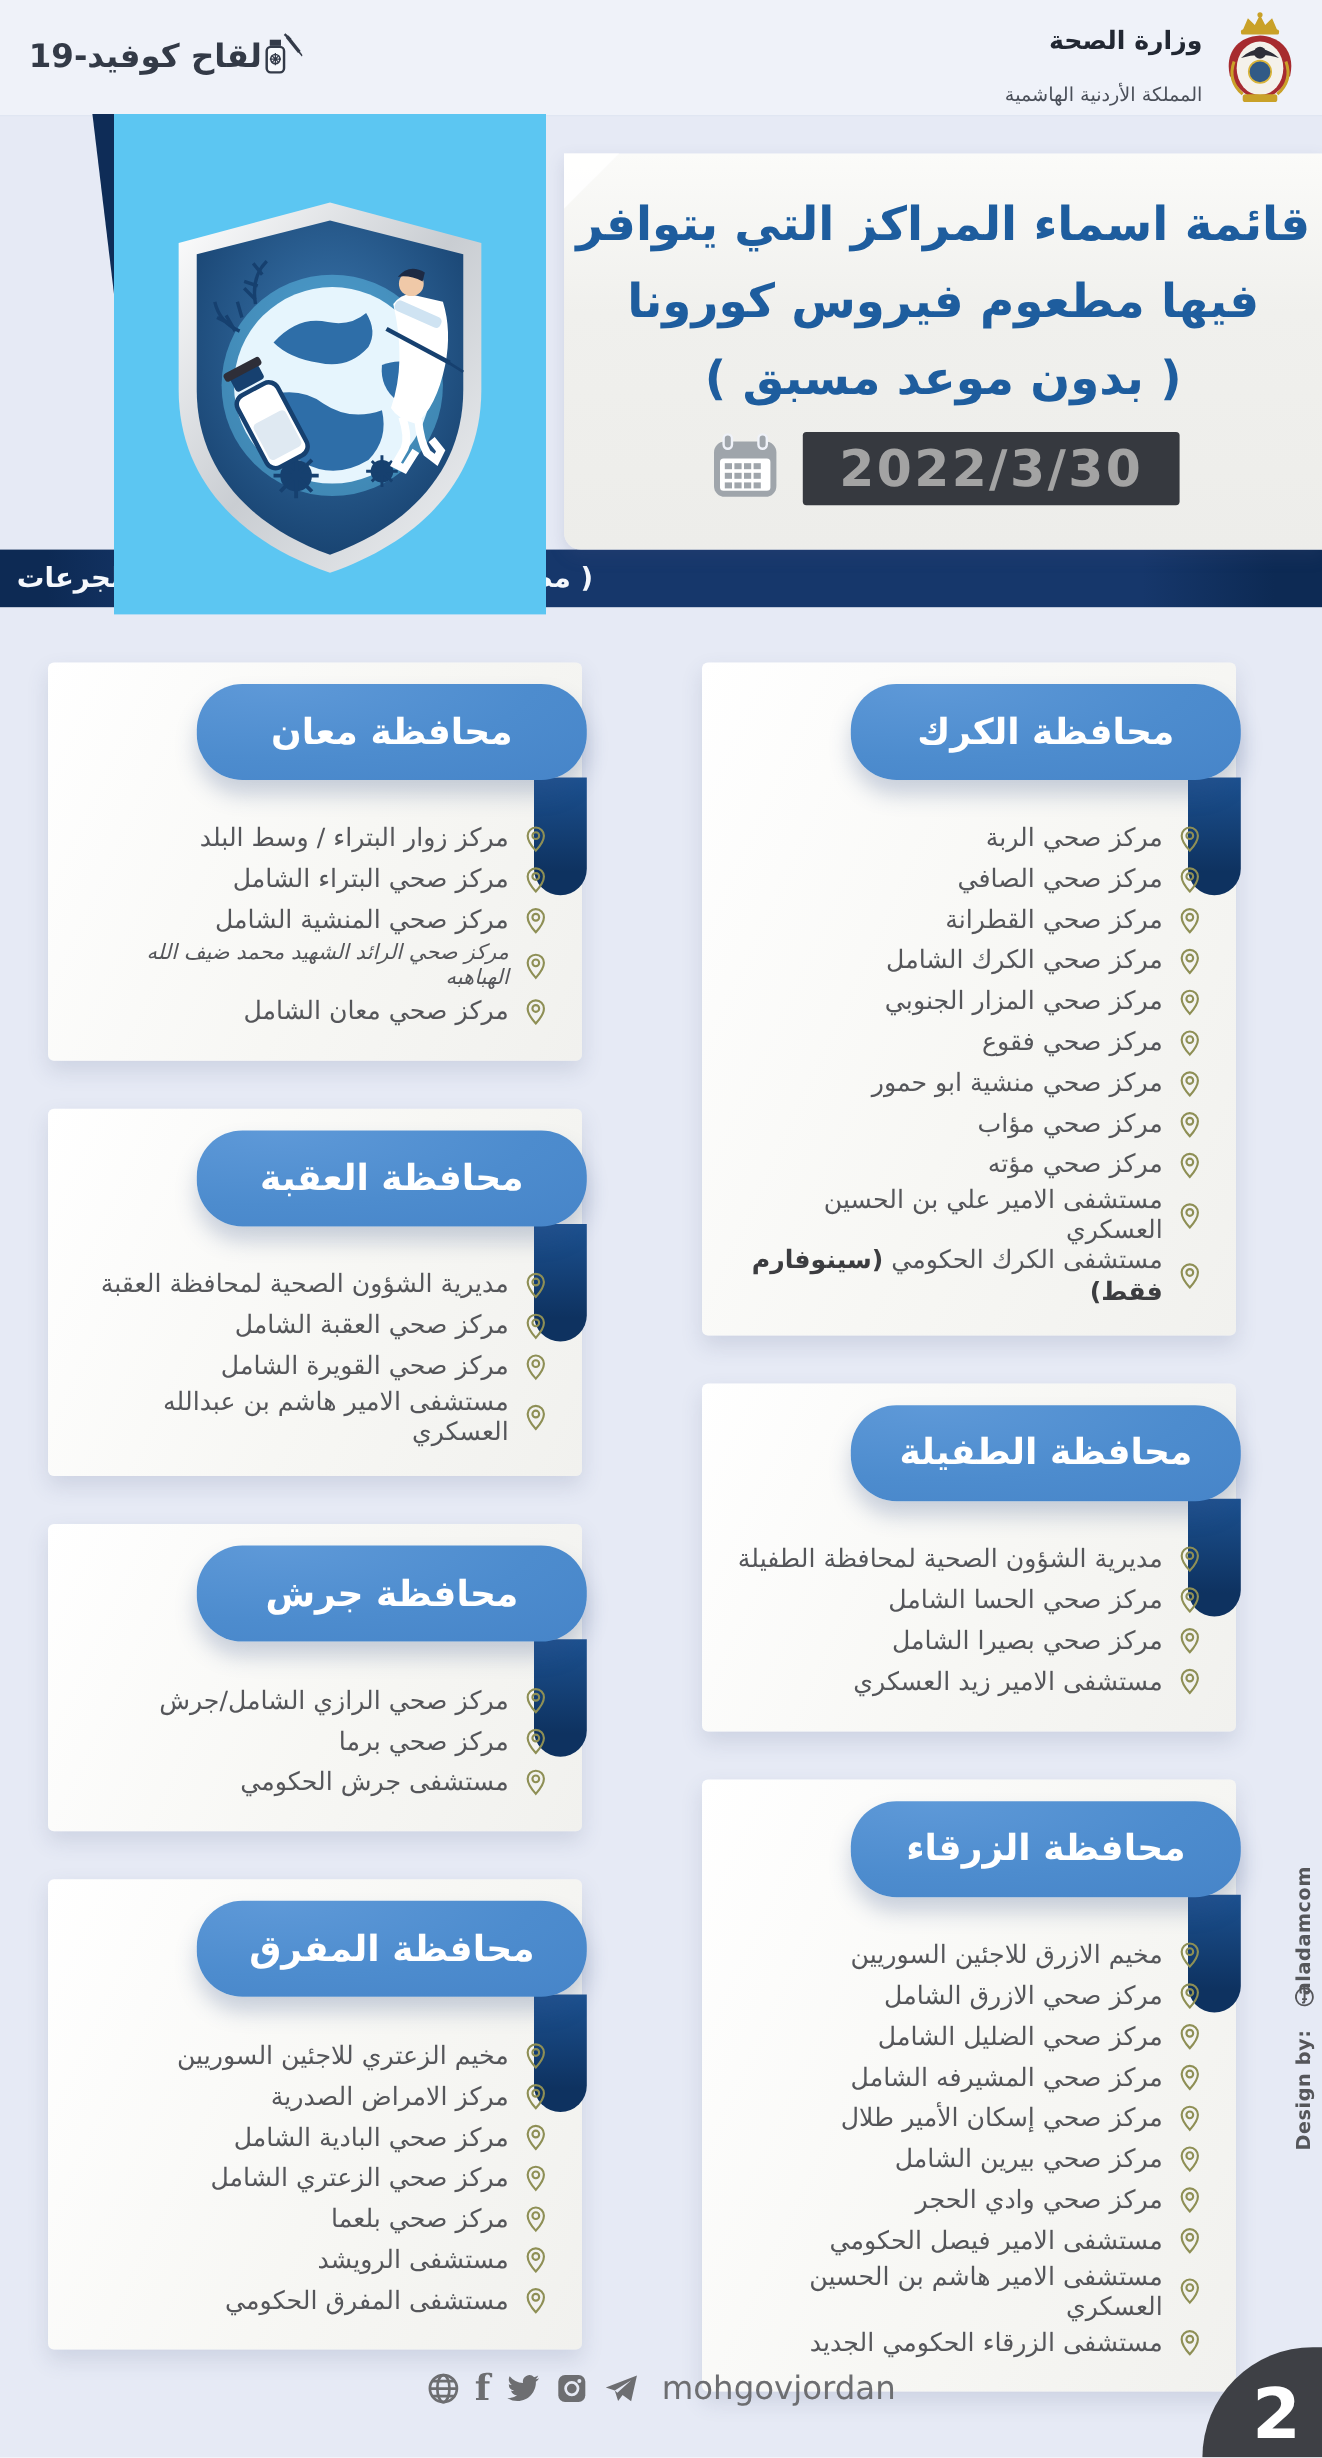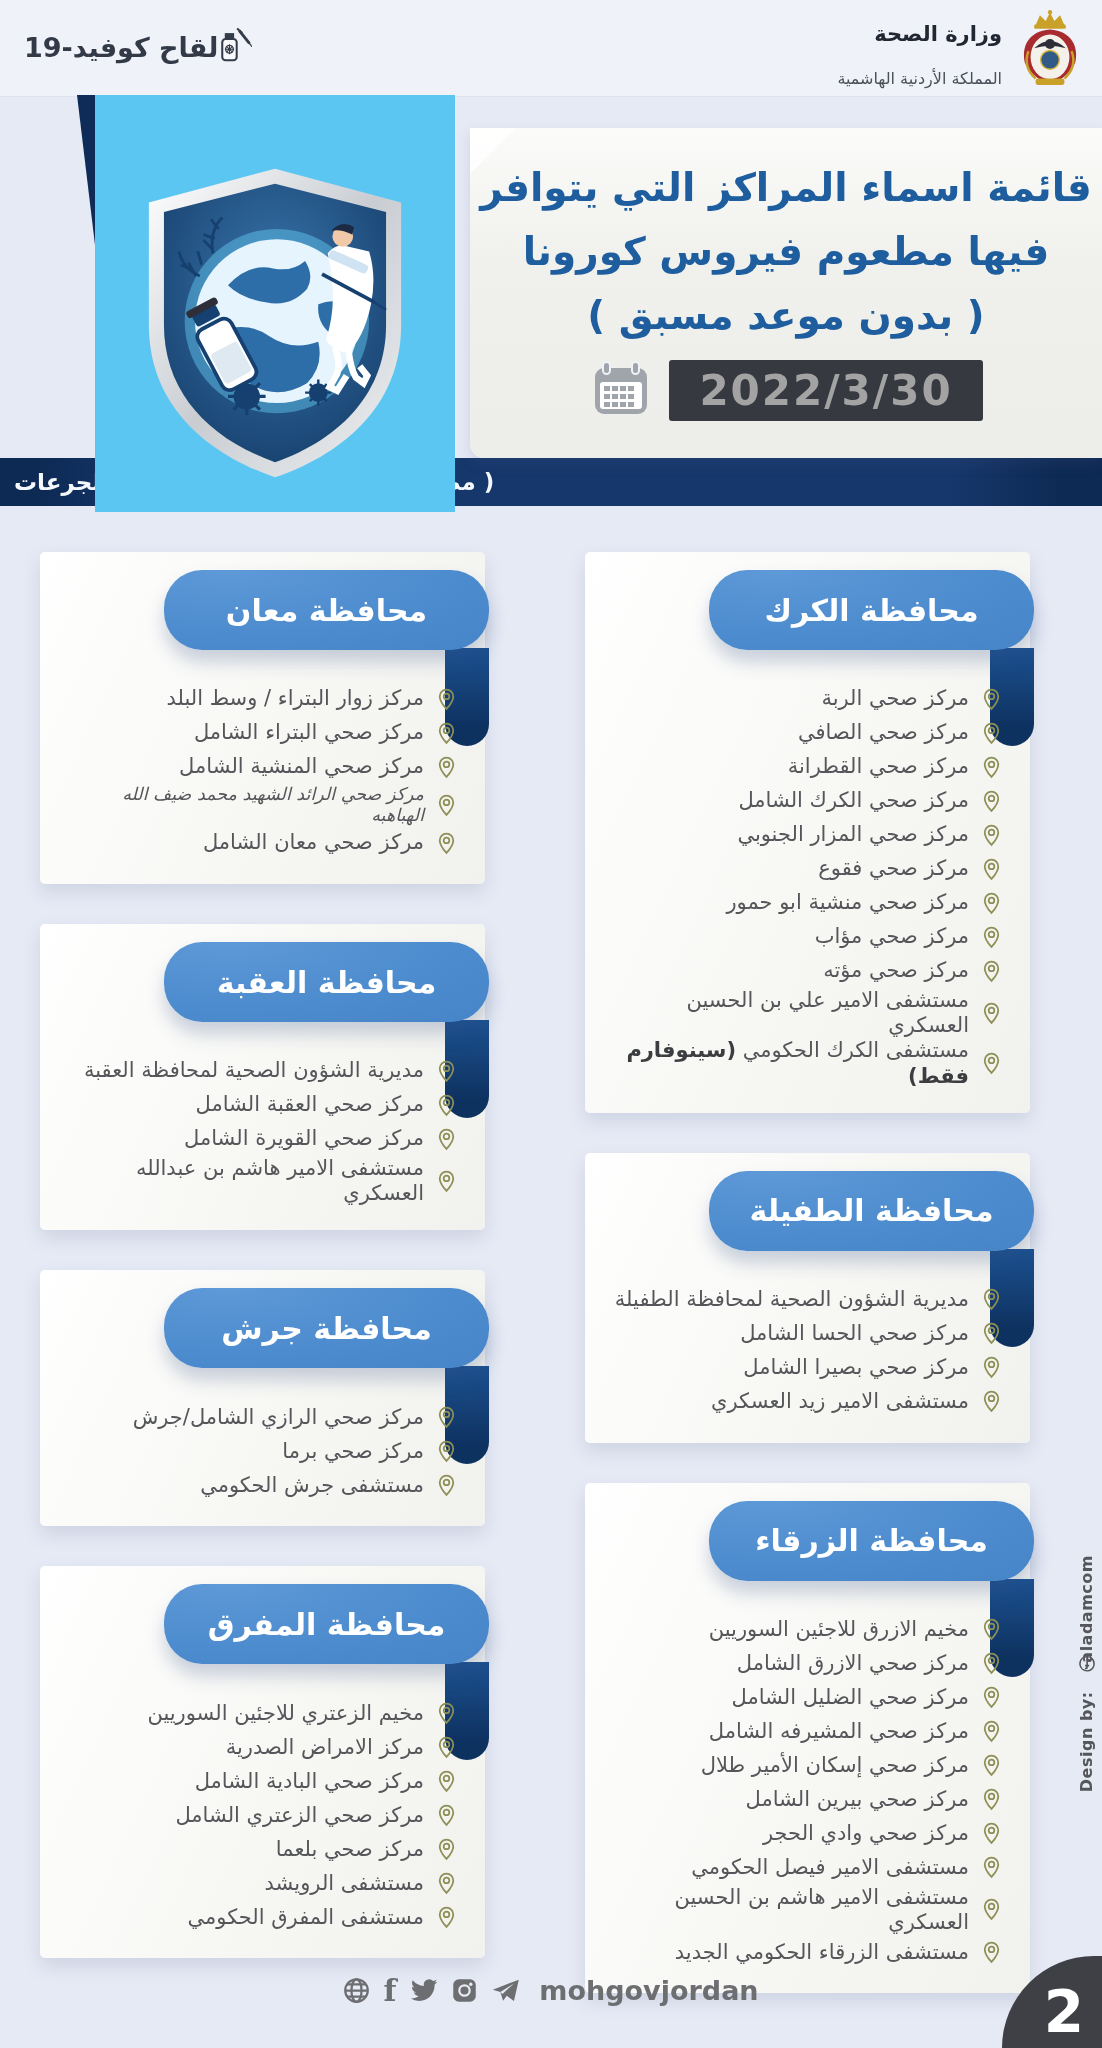--- a/index.html
+++ b/index.html
@@ -56,21 +56,21 @@
   .row .txt{font-size:21px;color:#55565a;line-height:1.2;}
   .row .txt b{color:#3c3d40;}
   .row.small .txt{font-size:17.5px;font-style:italic;}
   .pin{display:flex;align-items:center;}
 
   
   .social-row{position:absolute;top:1975px;left:0;width:100%;display:flex;justify-content:center;
     align-items:center;gap:13px;direction:ltr;}
   .social-icon{display:flex;align-items:center;color:#6d6e71;}
   .fb-f{font-size:30px;font-weight:bold;color:#6d6e71;font-family:"DejaVu Serif",serif;line-height:26px;}
-  .handle{font-size:27px;font-weight:bold;color:#6d6e71;margin-left:6px;}
+  .handle{font-size:27px;font-weight:normal;color:#6d6e71;margin-left:6px;}
   .design-by{position:absolute;right:4px;top:1555px;writing-mode:vertical-rl;transform:rotate(180deg);
     direction:ltr;color:#55565a;font-size:16px;font-weight:bold;letter-spacing:.5px;}
   .fb-circle{font-weight:bold;}
   .page-badge{position:absolute;right:0;bottom:0;width:100px;height:92px;background:#3e4045;
     border-top-left-radius:110px;}
   .page-badge span{position:absolute;right:18px;bottom:2px;color:#ffffff;font-size:58px;font-weight:bold;}
 </style>
 </head>
 <body>
 

